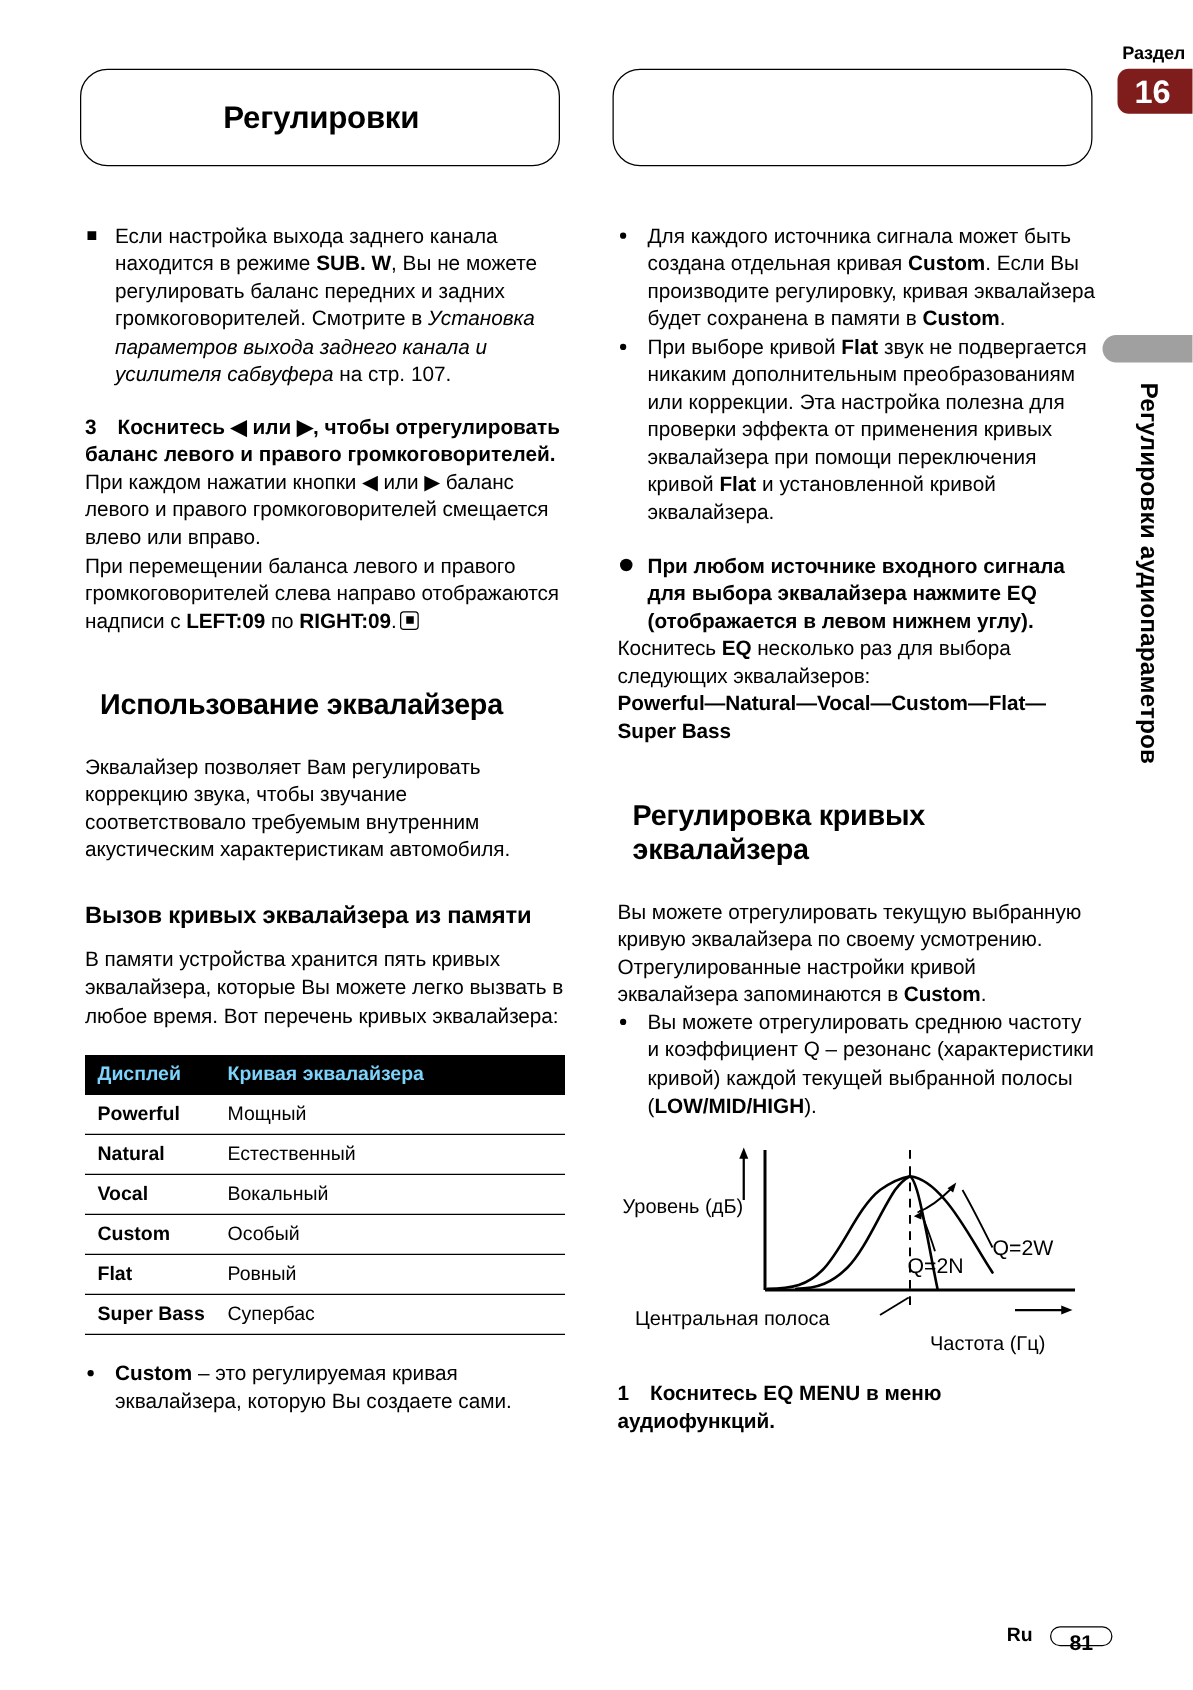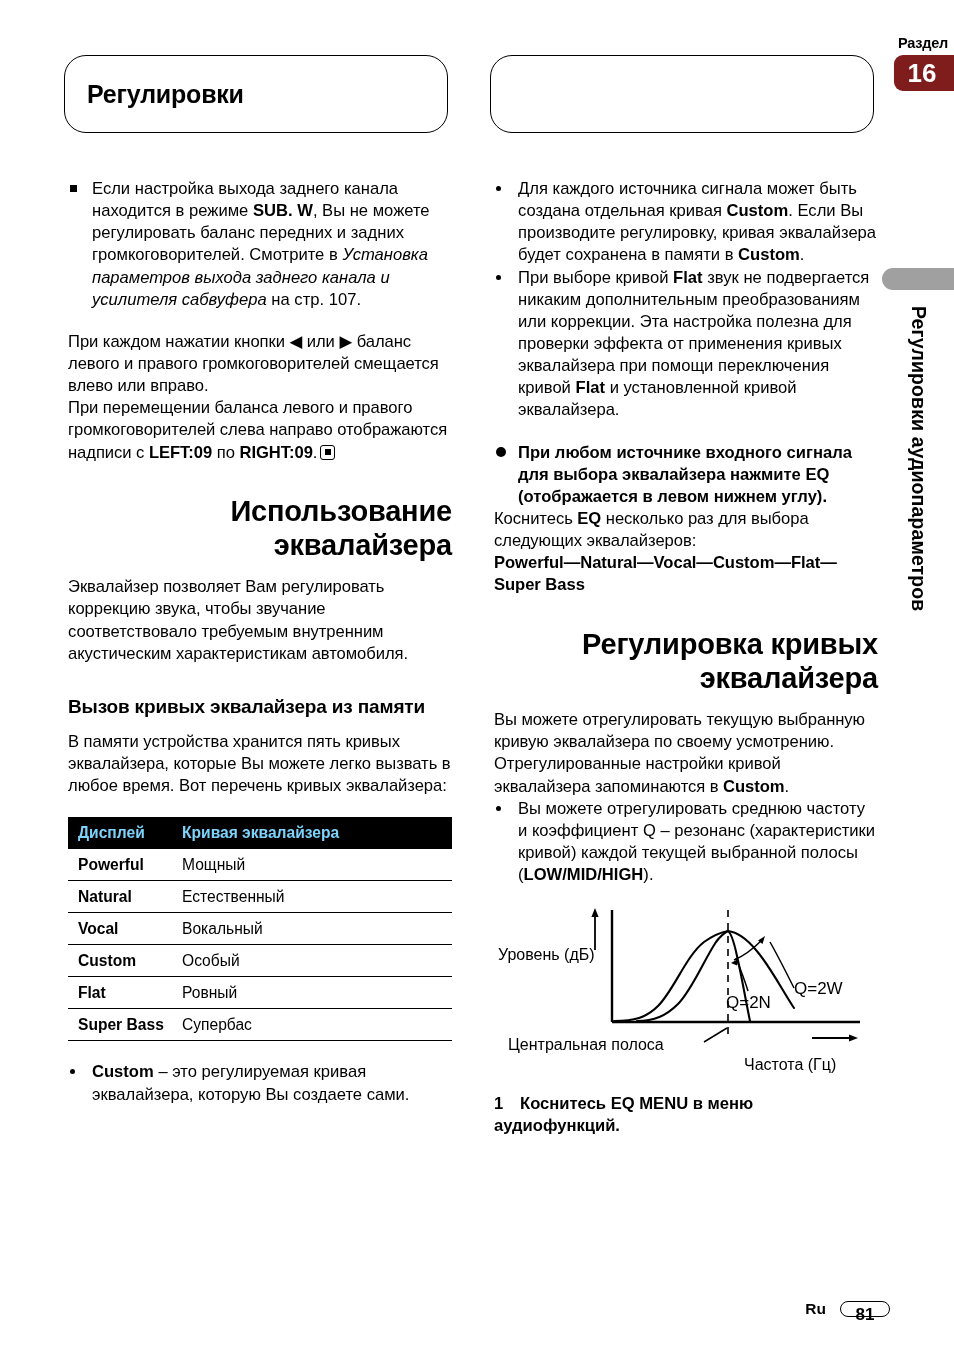--- a/index.html
+++ b/index.html
@@ -90,20 +90,21 @@
     gap: 42px;
   }
   .title-box {
     width: 384px;
     min-height: 78px;
     border: 1.6px solid #000;
     border-radius: 22px;
     padding: 12px 20px 12px 22px;
     display: flex;
     align-items: center;
+    justify-content: center;
   }
   .title-box h1 {
     margin: 0;
     font-size: 25px;
     font-weight: bold;
     line-height: 1.22;
     letter-spacing: -0.2px;
   }
   .title-box.empty { }
 
@@ -169,26 +170,25 @@
     font-size: 16.6px;
     line-height: 1.335;
     font-weight: bold;
   }
   .numbered .n {
     display: inline-block;
     width: 26px;
   }
 
   h2.heading {
-    margin: 0;
-    font-size: 29px;
+    margin: 12px;
+    font-size: 23px;
     font-weight: bold;
     line-height: 1.2;
     letter-spacing: -0.2px;
-    text-align: right;
   }
   h3.subheading {
     margin: 0;
     font-size: 19px;
     font-weight: bold;
     line-height: 1.22;
     letter-spacing: -0.15px;
   }
 
   
@@ -297,20 +297,23 @@
 
       <div class="bullet-row">
         <div class="bullet-mark"><span class="bullet-sq"></span></div>
         <div class="bullet-body">
           <span>Если настройка выхода заднего канала находится в режиме </span><b>SUB. W</b><span>, Вы не можете регулировать баланс передних и задних громкоговорителей. Смотрите в </span><i>Установка параметров выхода заднего канала и усилителя сабвуфера</i><span> на стр. 107.</span>
         </div>
       </div>
 
       <div class="gap-md"></div>
 
+      <div class="numbered">
+        <span class="n">3</span><span>Коснитесь </span><span>◀</span><span> или </span><span>▶</span><span>, чтобы отрегулировать баланс левого и правого громкоговорителей.</span>
+      </div>
 
       <div class="para">При каждом нажатии кнопки ◀ или ▶ баланс левого и правого громкоговорителей смещается влево или вправо.</div>
 
       <div class="para">
         <span>При перемещении баланса левого и правого громкоговорителей слева направо отображаются надписи с </span><b>LEFT:09</b><span> по </span><b>RIGHT:09</b><span>.</span><span class="end-marker"></span>
       </div>
 
       <div class="gap-lg"></div>
 
       <h2 class="heading">Использование эквалайзера</h2>

